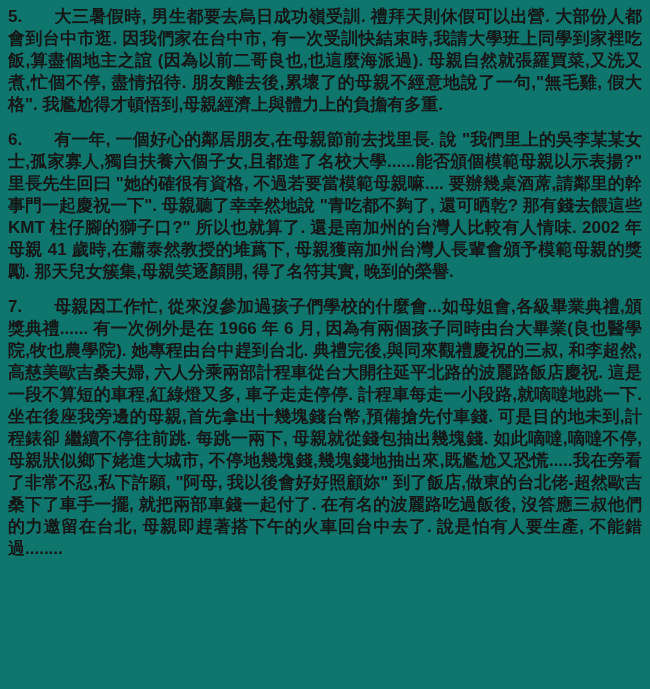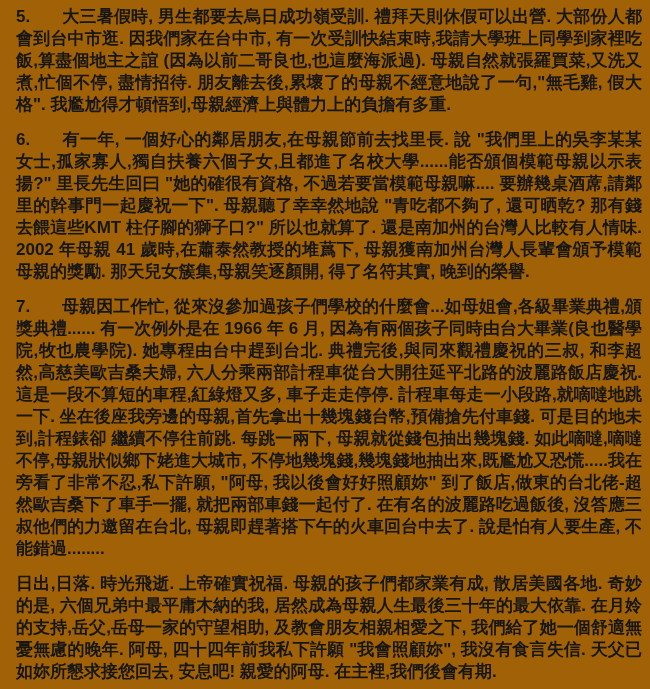--- a/index.html
+++ b/index.html
@@ -4,23 +4,23 @@
 <style>
   html, body {
     margin: 0;
     padding: 0;
     background: #ffffff;
   }
   .page {
     position: relative;
     width: 650px;
     height: 689px;
-    background: #a16207;
+    background: #0f766e;
     box-sizing: border-box;
-    padding: 6px 8px 0 16px;
+    padding: 6px 8px 0 8px;
     overflow: hidden;
     font-family: "Liberation Sans", sans-serif;
     color: #161616;
     font-size: 17px;
     line-height: 22px;
     font-weight: bold;
     -webkit-font-smoothing: antialiased;
   }
   .para {
     margin: 0 0 13px 0;
@@ -47,17 +47,14 @@
   </div>
 
   <div class="para">
     <span class="para-num">6.</span><span class="para-text">有一年, 一個好心的鄰居朋友,在母親節前去找里長. 說 "我們里上的吳李某某女士,孤家寡人,獨自扶養六個子女,且都進了名校大學......能否頒個模範母親以示表揚?" 里長先生回曰 "她的確很有資格, 不過若要當模範母親嘛.... 要辦幾桌酒蓆,請鄰里的幹事門一起慶祝一下". 母親聽了幸幸然地說 "青吃都不夠了, 還可晒乾? 那有錢去餵這些KMT 柱仔腳的獅子口?" 所以也就算了. 還是南加州的台灣人比較有人情味. 2002 年母親 41 歲時,在蕭泰然教授的堆蔿下, 母親獲南加州台灣人長輩會頒予模範母親的獎勵. 那天兒女簇集,母親笑逐顏開, 得了名符其實, 晚到的榮譽.</span>
   </div>
 
   <div class="para">
     <span class="para-num">7.</span><span class="para-text">母親因工作忙, 從來沒參加過孩子們學校的什麼會...如母姐會,各級畢業典禮,頒獎典禮...... 有一次例外是在 1966 年 6 月, 因為有兩個孩子同時由台大畢業(良也醫學院,牧也農學院). 她專程由台中趕到台北. 典禮完後,與同來觀禮慶祝的三叔, 和李超然,高慈美歐吉桑夫婦, 六人分乘兩部計程車從台大開往延平北路的波麗路飯店慶祝. 這是一段不算短的車程,紅綠燈又多, 車子走走停停. 計程車每走一小段路,就嘀噠地跳一下. 坐在後座我旁邊的母親,首先拿出十幾塊錢台幣,預備搶先付車錢. 可是目的地未到,計程錶卻 繼續不停往前跳. 每跳一兩下, 母親就從錢包抽出幾塊錢. 如此嘀噠,嘀噠不停,母親狀似鄉下姥進大城市, 不停地幾塊錢,幾塊錢地抽出來,既尷尬又恐慌.....我在旁看了非常不忍,私下許願, "阿母, 我以後會好好照顧妳"  到了飯店,做東的台北佬-超然歐吉桑下了車手一擺, 就把兩部車錢一起付了. 在有名的波麗路吃過飯後, 沒答應三叔他們的力邀留在台北, 母親即趕著搭下午的火車回台中去了. 說是怕有人要生產, 不能錯過........</span>
   </div>
 
-  <div class="para">
-    <span class="para-text">日出,日落. 時光飛逝. 上帝確實祝福. 母親的孩子們都家業有成, 散居美國各地. 奇妙的是, 六個兄弟中最平庸木納的我, 居然成為母親人生最後三十年的最大依靠. 在月姈的支持,岳父,岳母一家的守望相助, 及教會朋友相親相愛之下, 我們給了她一個舒適無憂無慮的晚年. 阿母, 四十四年前我私下許願 "我會照顧妳", 我沒有食言失信. 天父已如妳所懇求接您回去, 安息吧! 親愛的阿母. 在主裡,我們後會有期.</span>
-  </div>
 
 </div>
 
 </body></html>

